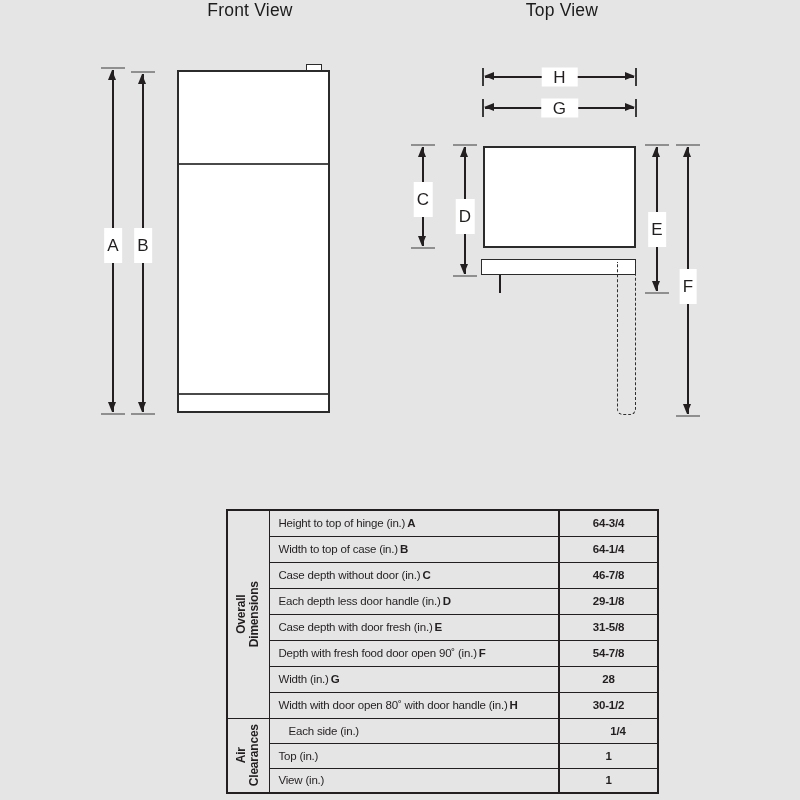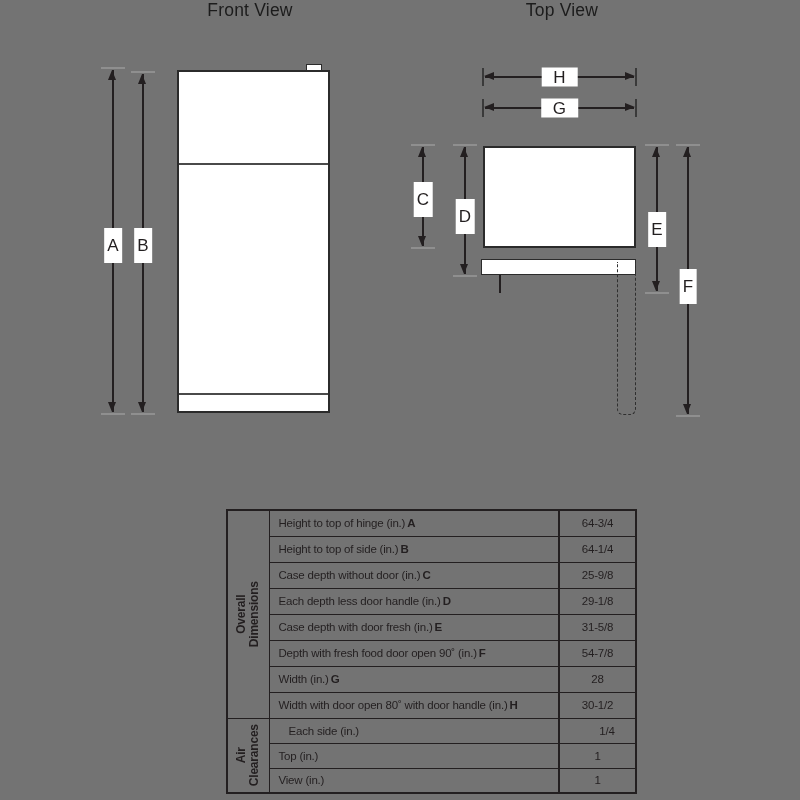--- a/index.html
+++ b/index.html
@@ -1,18 +1,18 @@
 <!DOCTYPE html>
 <html><head>
 <meta charset="utf-8">
 <style>
   * { margin:0; padding:0; box-sizing:border-box; }
   html,body { background:#ffffff; }
   body { font-family:"Liberation Sans", sans-serif; color:#231f20; }
-  #canvas { position:relative; width:800px; height:800px; background:#737373; overflow:hidden; }
+  #canvas { position:relative; width:800px; height:800px; background:#e5e5e5; overflow:hidden; }
 
   .view-title { position:absolute; top:0; width:180px; text-align:center;
                 font-size:17.5px; letter-spacing:.2px; color:#1c1c1c; }
   #front-title { left:160px; }
   #top-title   { left:472px; }
 
   
   .box { position:absolute; border:2px solid #2b2b2b; background:#fff; }
   #fridge-box { left:177px; top:70px; width:153px; height:343px; border-width:2.2px; }
   #fridge-hinge { left:306px; top:64px; width:16px; height:8px; border-width:1.8px; }
@@ -58,21 +58,21 @@
                    vertical-align:middle; }
   #spec-table { border:2.5px solid #231f20; }
   #spec-table tr { height:26px; }
   #spec-table tbody.air tr { height:25px; }
   td.rot { width:42px; position:relative; }
   td.rot .rotwrap { position:absolute; inset:0; display:flex; align-items:center; justify-content:center; }
   td.rot .rottext { transform:rotate(-90deg); font-weight:bold; font-size:12px;
                     line-height:1.1; text-align:center; white-space:pre-line; width:200px; }
   td.desc { width:290px; padding-left:9px; }
   td.desc b { margin-left:2px; }
-  td.val { width:77px; text-align:center; font-weight:normal; font-size:12.5px;
+  td.val { width:99px; text-align:center; font-weight:bold; font-size:12.5px;
            letter-spacing:-.3px; border-left:2.5px solid #231f20 !important;margin-top:16px; }
   tbody.air tr:first-child td { border-top:2.5px solid #231f20;padding-left:19px; }
 </style>
 </head>
 <body>
 
 <div id="canvas">
 
   <div class="view-title" id="front-title">Front View</div>
   <div class="view-title" id="top-title">Top View</div>
@@ -165,26 +165,26 @@
         <td class="rot" rowspan="8">
           <div class="rotwrap">
               <div class="rottext">Overall
 Dimensions</div>
             </div>
         </td>
         <td class="desc"><span>Height to top of hinge (in.)</span><b>A</b></td>
         <td class="val">64-3/4</td>
       </tr>
       <tr>
-        <td class="desc"><span>Height to top of side (in.)</span><b>B</b></td>
+        <td class="desc"><span>Width to top of case (in.)</span><b>B</b></td>
         <td class="val">64-1/4</td>
       </tr>
       <tr>
         <td class="desc"><span>Case depth without door (in.)</span><b>C</b></td>
-        <td class="val">25-9/8</td>
+        <td class="val">46-7/8</td>
       </tr>
       <tr>
         <td class="desc"><span>Each depth less door handle (in.)</span><b>D</b></td>
         <td class="val">29-1/8</td>
       </tr>
       <tr>
         <td class="desc"><span>Case depth with door fresh (in.)</span><b>E</b></td>
         <td class="val">31-5/8</td>
       </tr>
       <tr>

